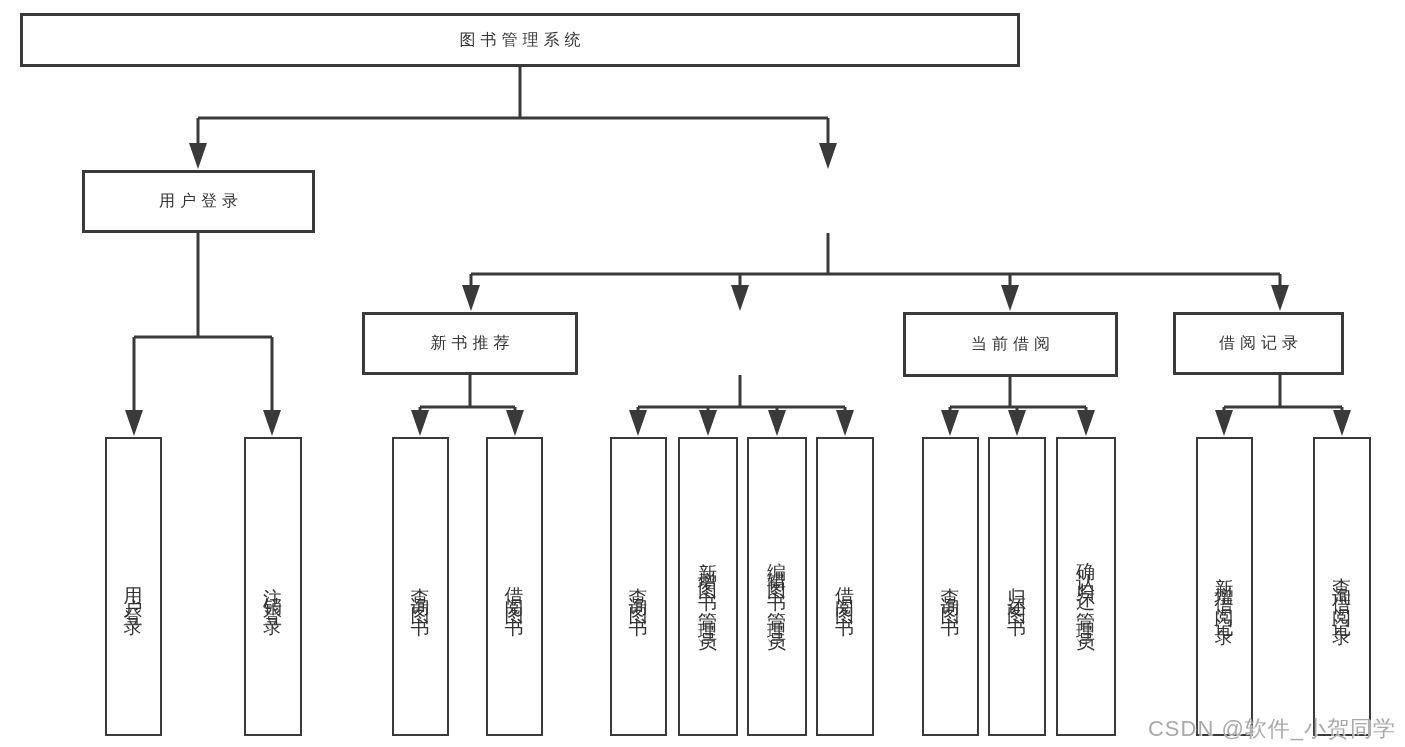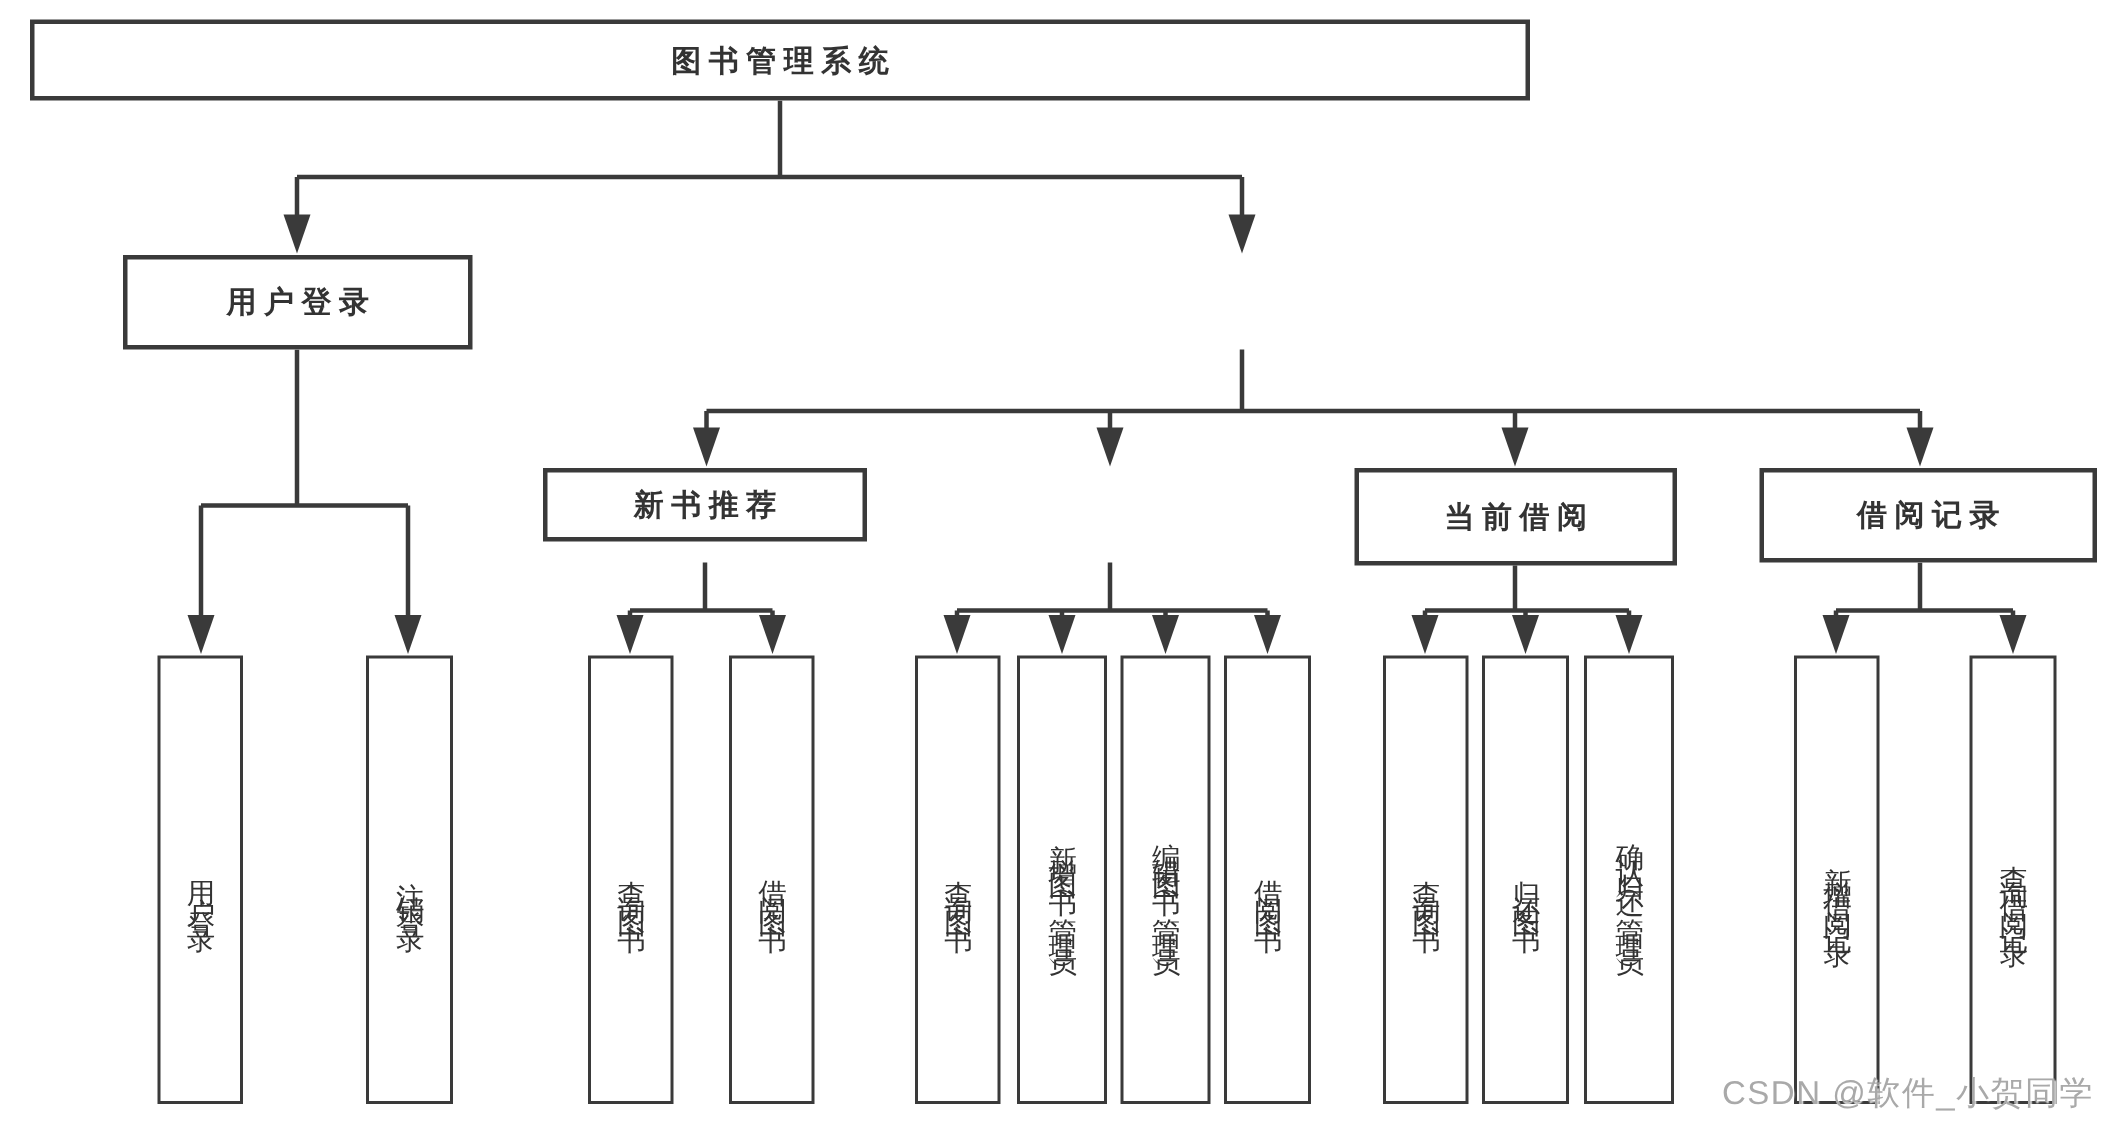--- a/index.html
+++ b/index.html
@@ -21,25 +21,24 @@
     box-sizing:border-box;
     background:#fff;
     border:2px solid var(--line,#3a3a3a);
     color:var(--text,#333333);
     display:flex;
     align-items:center;
     justify-content:center;
     z-index:2;
   }
   .h {
-    font-size:20px;
+    font-size:16px;
     letter-spacing:5px;
     padding-left:5px;      
     white-space:nowrap;
-    font-weight:bold;
   }
   .root { border-width:3px; }
   .lvl2, .lvl3 { border-width:3px; }
   .v {
     writing-mode:vertical-rl;
     text-orientation:mixed;
     font-size:19px;
     letter-spacing:10px;
     padding-top:10px;      
     line-height:1;
@@ -90,23 +89,23 @@
       <polygon points="1077,410 1095,410 1086,436"></polygon>
       <polygon points="1215,410 1233,410 1224,436"></polygon>
       <polygon points="1333,410 1351,410 1342,436"></polygon>
     </g>
   </svg>
 
   <div class="node h root" style="left:20px;top:13px;width:1000px;height:54px">图书管理系统</div>
 
   <div class="node h lvl2" style="left:82px;top:170px;width:233px;height:63px">用户登录</div>
 
-  <div class="node h lvl3" style="left:362px;top:312px;width:216px;height:49px">新书推荐</div>
+  <div class="node h lvl3" style="left:362px;top:312px;width:216px;height:63px">新书推荐</div>
   <div class="node h lvl3" style="left:903px;top:312px;width:215px;height:65px">当前借阅</div>
-  <div class="node h lvl3" style="left:1173px;top:312px;width:225px;height:63px">借阅记录</div>
+  <div class="node h lvl3" style="left:1173px;top:312px;width:171px;height:63px">借阅记录</div>
 
   <div class="node v" style="left:105px;top:437px;width:57px;height:299px">用户登录</div>
   <div class="node v" style="left:244px;top:437px;width:58px;height:299px">注销登录</div>
 
   <div class="node v" style="left:392px;top:437px;width:57px;height:299px">查询图书</div>
   <div class="node v" style="left:486px;top:437px;width:57px;height:299px">借阅图书</div>
 
   <div class="node v" style="left:610px;top:437px;width:57px;height:299px">查询图书</div>
   <div class="node v" style="left:678px;top:437px;width:60px;height:299px">新增图书（管理员）</div>
   <div class="node v" style="left:747px;top:437px;width:60px;height:299px">编辑图书（管理员）</div>

